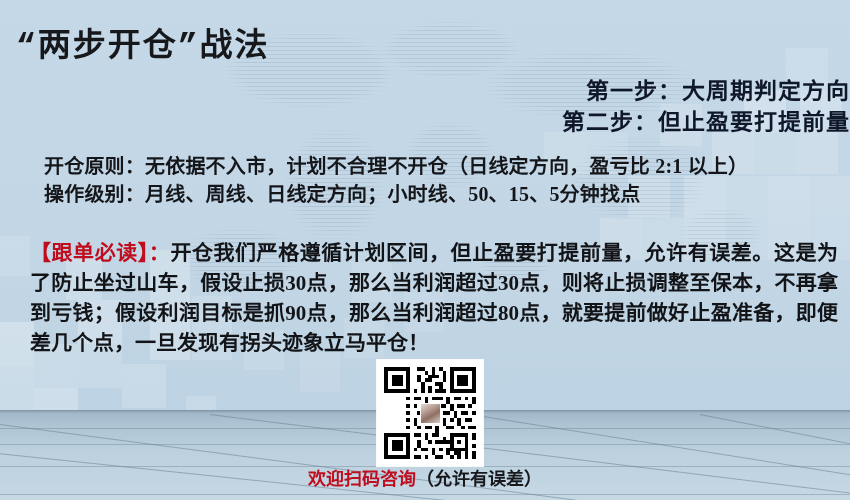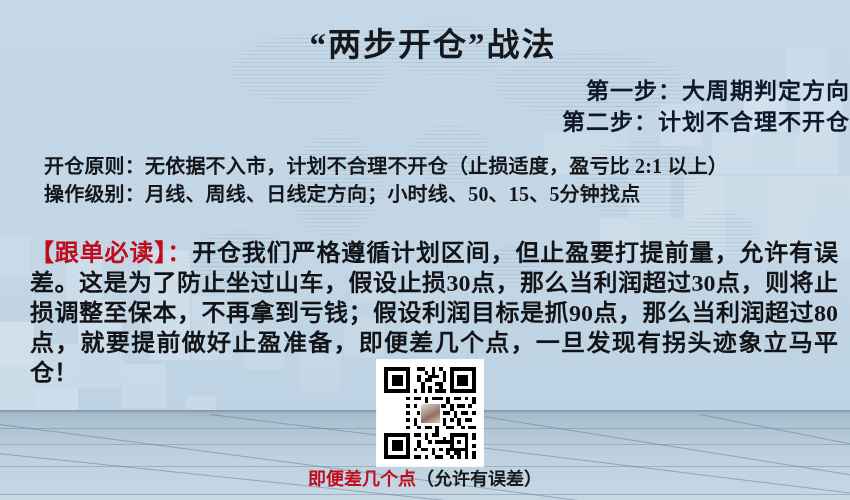--- a/index.html
+++ b/index.html
@@ -89,26 +89,26 @@
     background: rgba(104,128,148,.55);
     transform-origin: 0 0;
   }
 
   
   .content { position: absolute; inset: 0; }
 
   .title {
     position: absolute;
     top: 18px; left: 16px; right: 0;
-    text-align: center;
+    text-align: left;
     font-size: 33px;
     font-weight: bold;
     color: #16181c;
     letter-spacing: 2px;
-    font-family: Liberation Serif, serif;
+    font-family: Liberation Mono, monospace;
   }
 
   .steps {
     position: absolute;
     top: 76px; left: 0; right: 0;
     text-align: right;
     color: #0f172a;
   }
   .steps .step {
     font-size: 23px;
@@ -130,21 +130,21 @@
     line-height: 28px;
     letter-spacing: .2px;
     white-space: nowrap;
   }
 
   .notice {
     position: absolute;
     top: 238px;
     left: 30px;
     right: 12px;
-    font-size: 24px;
+    font-size: 21px;
     font-weight: bold;
     line-height: 30px;
     color: #121418;
     text-align: justify;
     text-justify: inter-ideograph;
   }
   .notice .tag { color: #c00d1e; }
   .notice .colon { color: #c00d1e; }
 
   
@@ -250,25 +250,25 @@
     <span class="dline" style="left:700px;  top:4px;  width:360px; transform:rotate(11deg)"></span>
     <span class="dline" style="left:-30px;  top:40px; width:520px; transform:rotate(6deg)"></span>
   </div>
 
   <div class="content">
 
     <div class="title">“两步开仓”战法</div>
 
     <div class="steps">
       <div class="step">第一步：大周期判定方向</div>
-      <div class="step">第二步：计划不合理不开仓</div>
+      <div class="step">第二步：但止盈要打提前量</div>
     </div>
 
     <div class="principles">
-      <div class="pline">开仓原则：无依据不入市，计划不合理不开仓（止损适度，盈亏比 2:1 以上）</div>
+      <div class="pline">开仓原则：无依据不入市，计划不合理不开仓（日线定方向，盈亏比 2:1 以上）</div>
       <div class="pline">操作级别：月线、周线、日线定方向；小时线、50、15、5分钟找点</div>
     </div>
 
     <div class="notice">
       <span class="tag">【跟单必读】</span><span class="colon">：</span><span class="body">开仓我们严格遵循计划区间，但止盈要打提前量，允许有误差。这是为了防止坐过山车，假设止损30点，那么当利润超过30点，则将止损调整至保本，不再拿到亏钱；假设利润目标是抓90点，那么当利润超过80点，就要提前做好止盈准备，即便差几个点，一旦发现有拐头迹象立马平仓！</span>
     </div>
 
     <div class="qr-wrap">
       <svg viewBox="0 0 29 29" shape-rendering="crispEdges">
         <rect width="29" height="29" fill="#ffffff"></rect>
@@ -378,17 +378,17 @@
           <rect x="16" y="26" width="2" height="1"></rect>
             <rect x="20" y="26" width="1" height="1"></rect>
           <rect x="22" y="26" width="1" height="1"></rect>
             <rect x="26" y="26" width="1" height="1"></rect>
         </g>
       </svg>
       <span class="qr-logo"></span>
     </div>
 
     <div class="caption">
-      <span class="red">即便差几个点</span><span class="dark">（允许有误差）</span>
+      <span class="red">欢迎扫码咨询</span><span class="dark">（允许有误差）</span>
     </div>
 
   </div>
 </div>
 
 </body></html>

